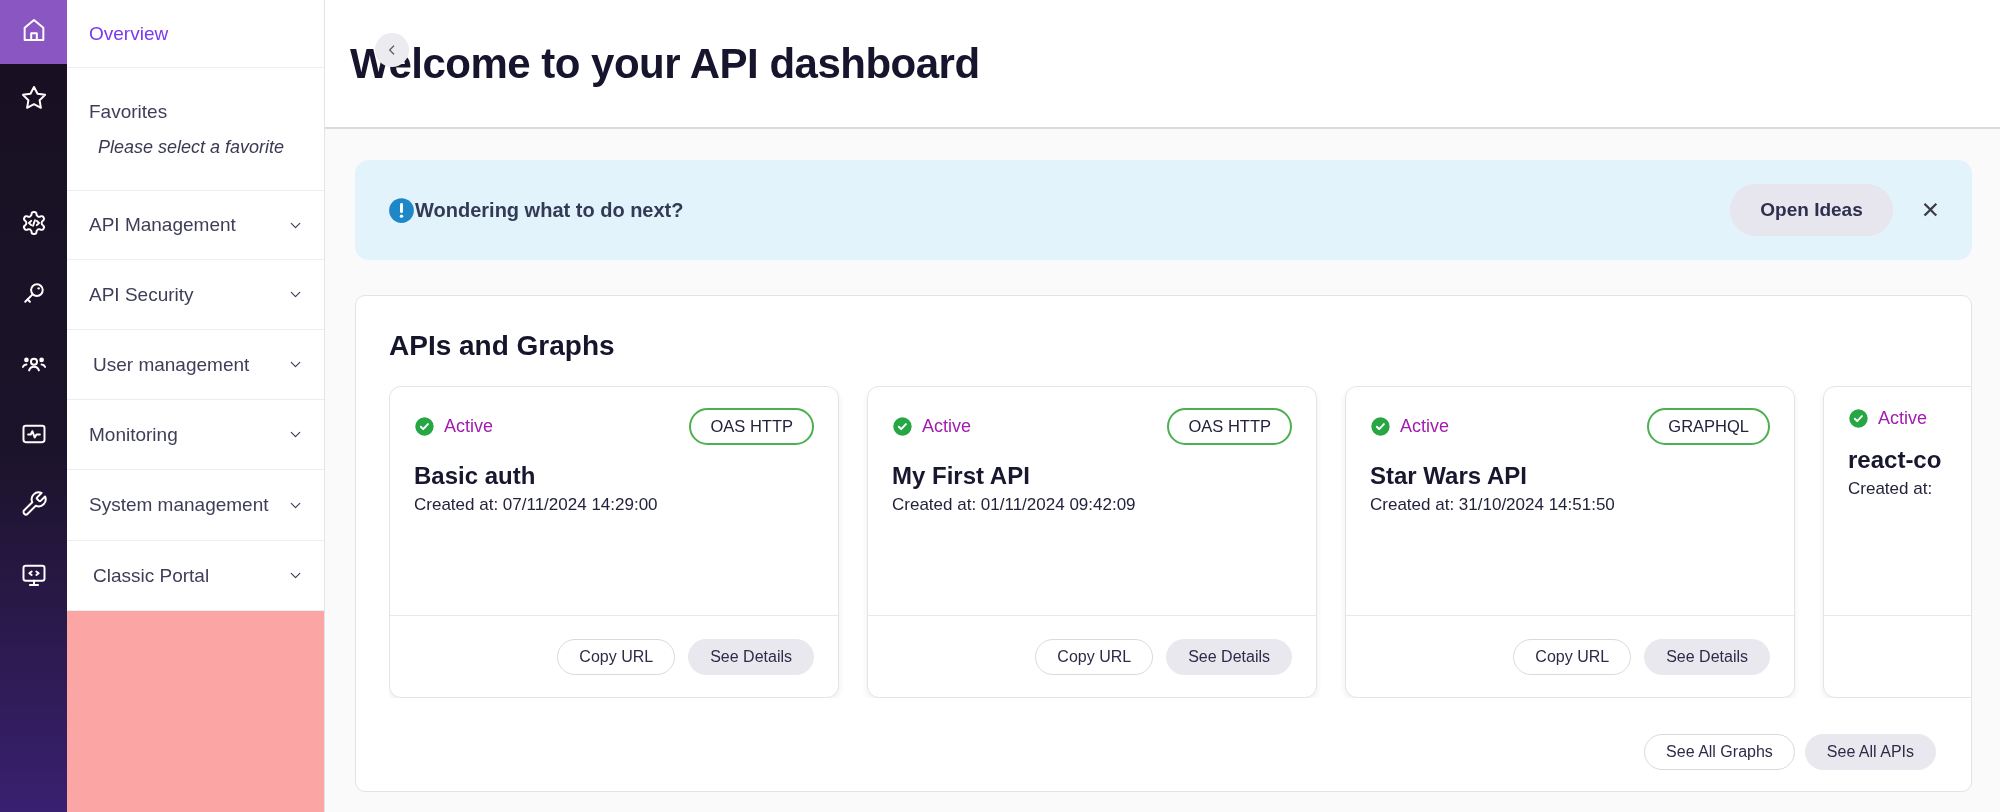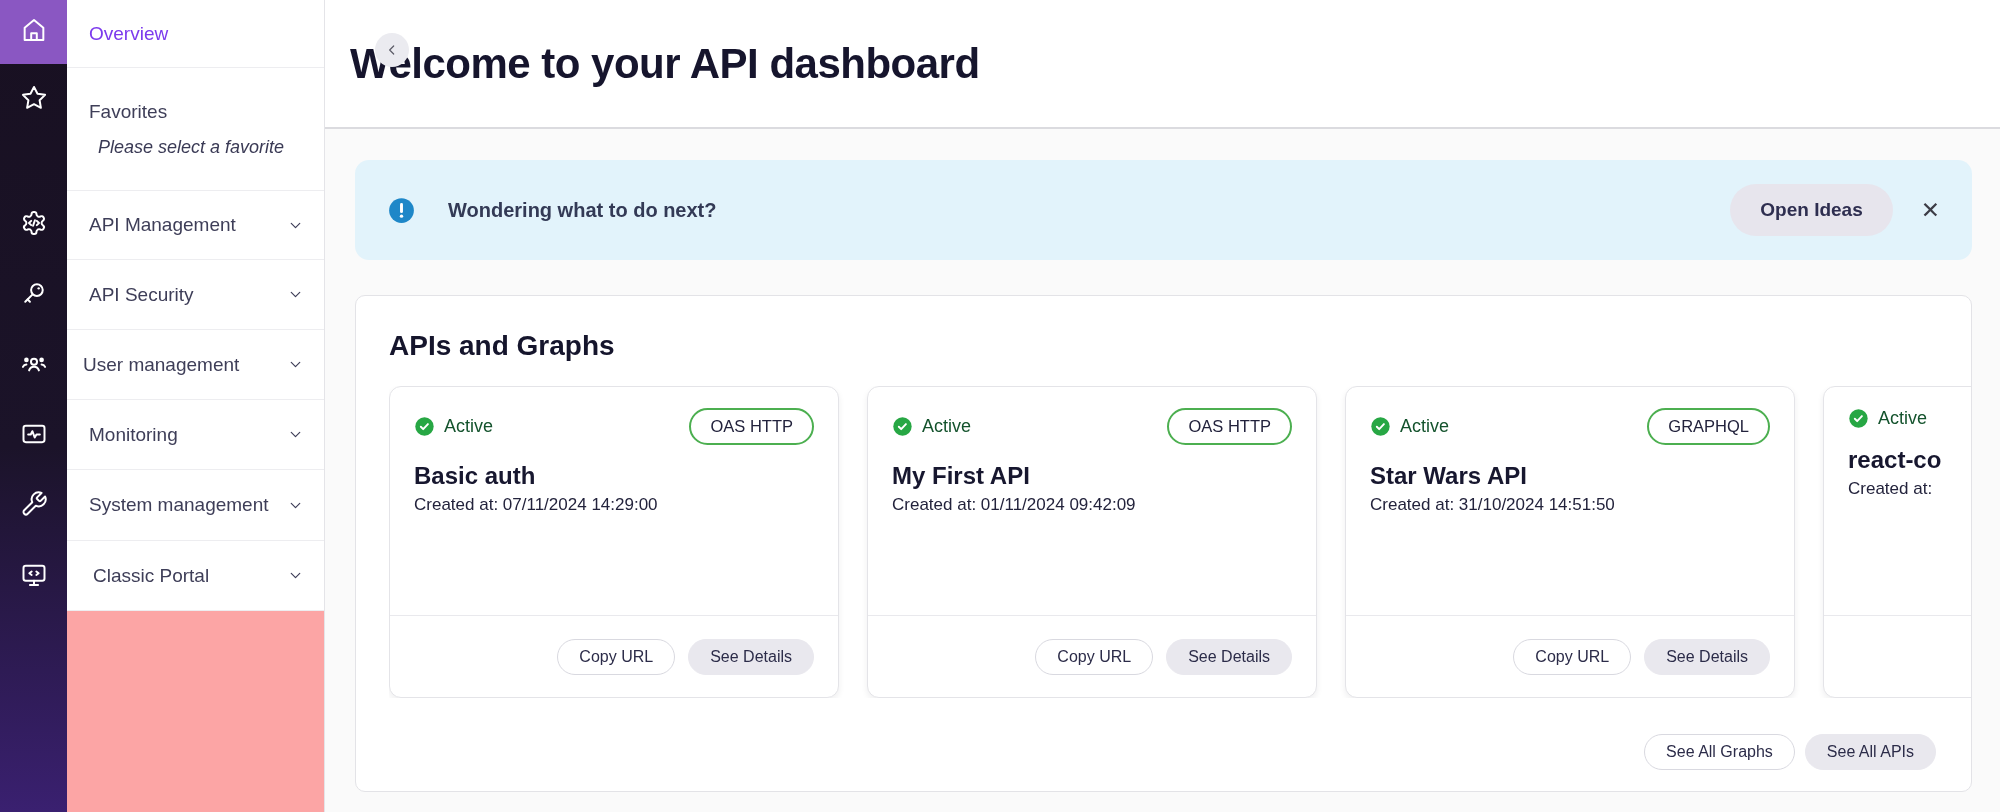--- a/index.html
+++ b/index.html
@@ -61,21 +61,21 @@
     font-size:42px; font-weight:800; color:#16152d; letter-spacing:-0.5px;
   }
   .content { flex:1; padding:31px 28px 0 30px; background:#fafafa; }
 
   
   .banner {
     height:100px; border-radius:14px; background:var(--banner-blue,#e2f3fb);
     display:flex; align-items:center; padding:0 30px 0 33px;
   }
   .info-icon { width:27px; height:27px; flex-shrink:0; }
-  .banner-msg { margin-left:33px; font-size:20px; font-weight:700; color:#333a56; }
+  .banner-msg { font-size:20px; font-weight:700; color:#333a56; }
   .banner-action {
     margin-left:auto; padding:15px 30px; border-radius:26px; border:none;
     background:#e7e5ed; font-family:inherit; font-size:19px; font-weight:700;
     color:#2e2e50; cursor:pointer;
   }
   .banner-close {
     margin-left:26px; background:none; border:none; cursor:pointer;
     font-size:23px; line-height:1; color:#3c3c46; font-family:inherit; padding:2px;
   }
 
@@ -89,21 +89,21 @@
   .cards { margin-top:24px; display:flex; gap:28px; overflow:hidden; }
   .card {
     width:450px; min-width:450px; height:312px; background:#fff;
     border:1px solid #e4e4e8; border-radius:12px;
     box-shadow:0 3px 6px rgba(23,23,47,.07);
     display:flex; flex-direction:column;
   }
   .card-body { padding:21px 24px 0; flex:1; overflow:hidden; }
   .status-row { display:flex; align-items:center; }
   .check-icon { width:21px; height:21px; flex-shrink:0; }
-  .status-label { margin-left:9px; font-size:18px; color:#14532d; }
+  .status-label { margin-left:9px; font-size:18px; color:#a21caf; }
   .type-badge {
     margin-left:auto; border:2px solid var(--badge-green,#4caf50);
     border-radius:999px; padding:7px 19px; font-size:16.5px; color:#22223c;
     background:#fff; white-space:nowrap;
   }
   .type-badge:empty { display:none; }
   .card-title { margin-top:17px; font-size:24px; font-weight:700;
     color:#17172f; white-space:nowrap; }
   .card-created { margin-top:5px; font-size:17px; color:#23233c; white-space:nowrap; }
   .card-footer {
@@ -199,21 +199,21 @@
     <svg class="chev" viewBox="0 0 24 24">
         <polyline points="6 9 12 15 18 9"></polyline>
       </svg>
   </div>
   <div class="mrow">
     <span>API Security</span>
     <svg class="chev" viewBox="0 0 24 24">
         <polyline points="6 9 12 15 18 9"></polyline>
       </svg>
   </div>
-  <div class="mrow" style="padding-left:16px">
+  <div class="mrow" style="padding-left:26px">
     <span>User management</span>
     <svg class="chev" viewBox="0 0 24 24">
         <polyline points="6 9 12 15 18 9"></polyline>
       </svg>
   </div>
   <div class="mrow">
     <span>Monitoring</span>
     <svg class="chev" viewBox="0 0 24 24">
         <polyline points="6 9 12 15 18 9"></polyline>
       </svg>

